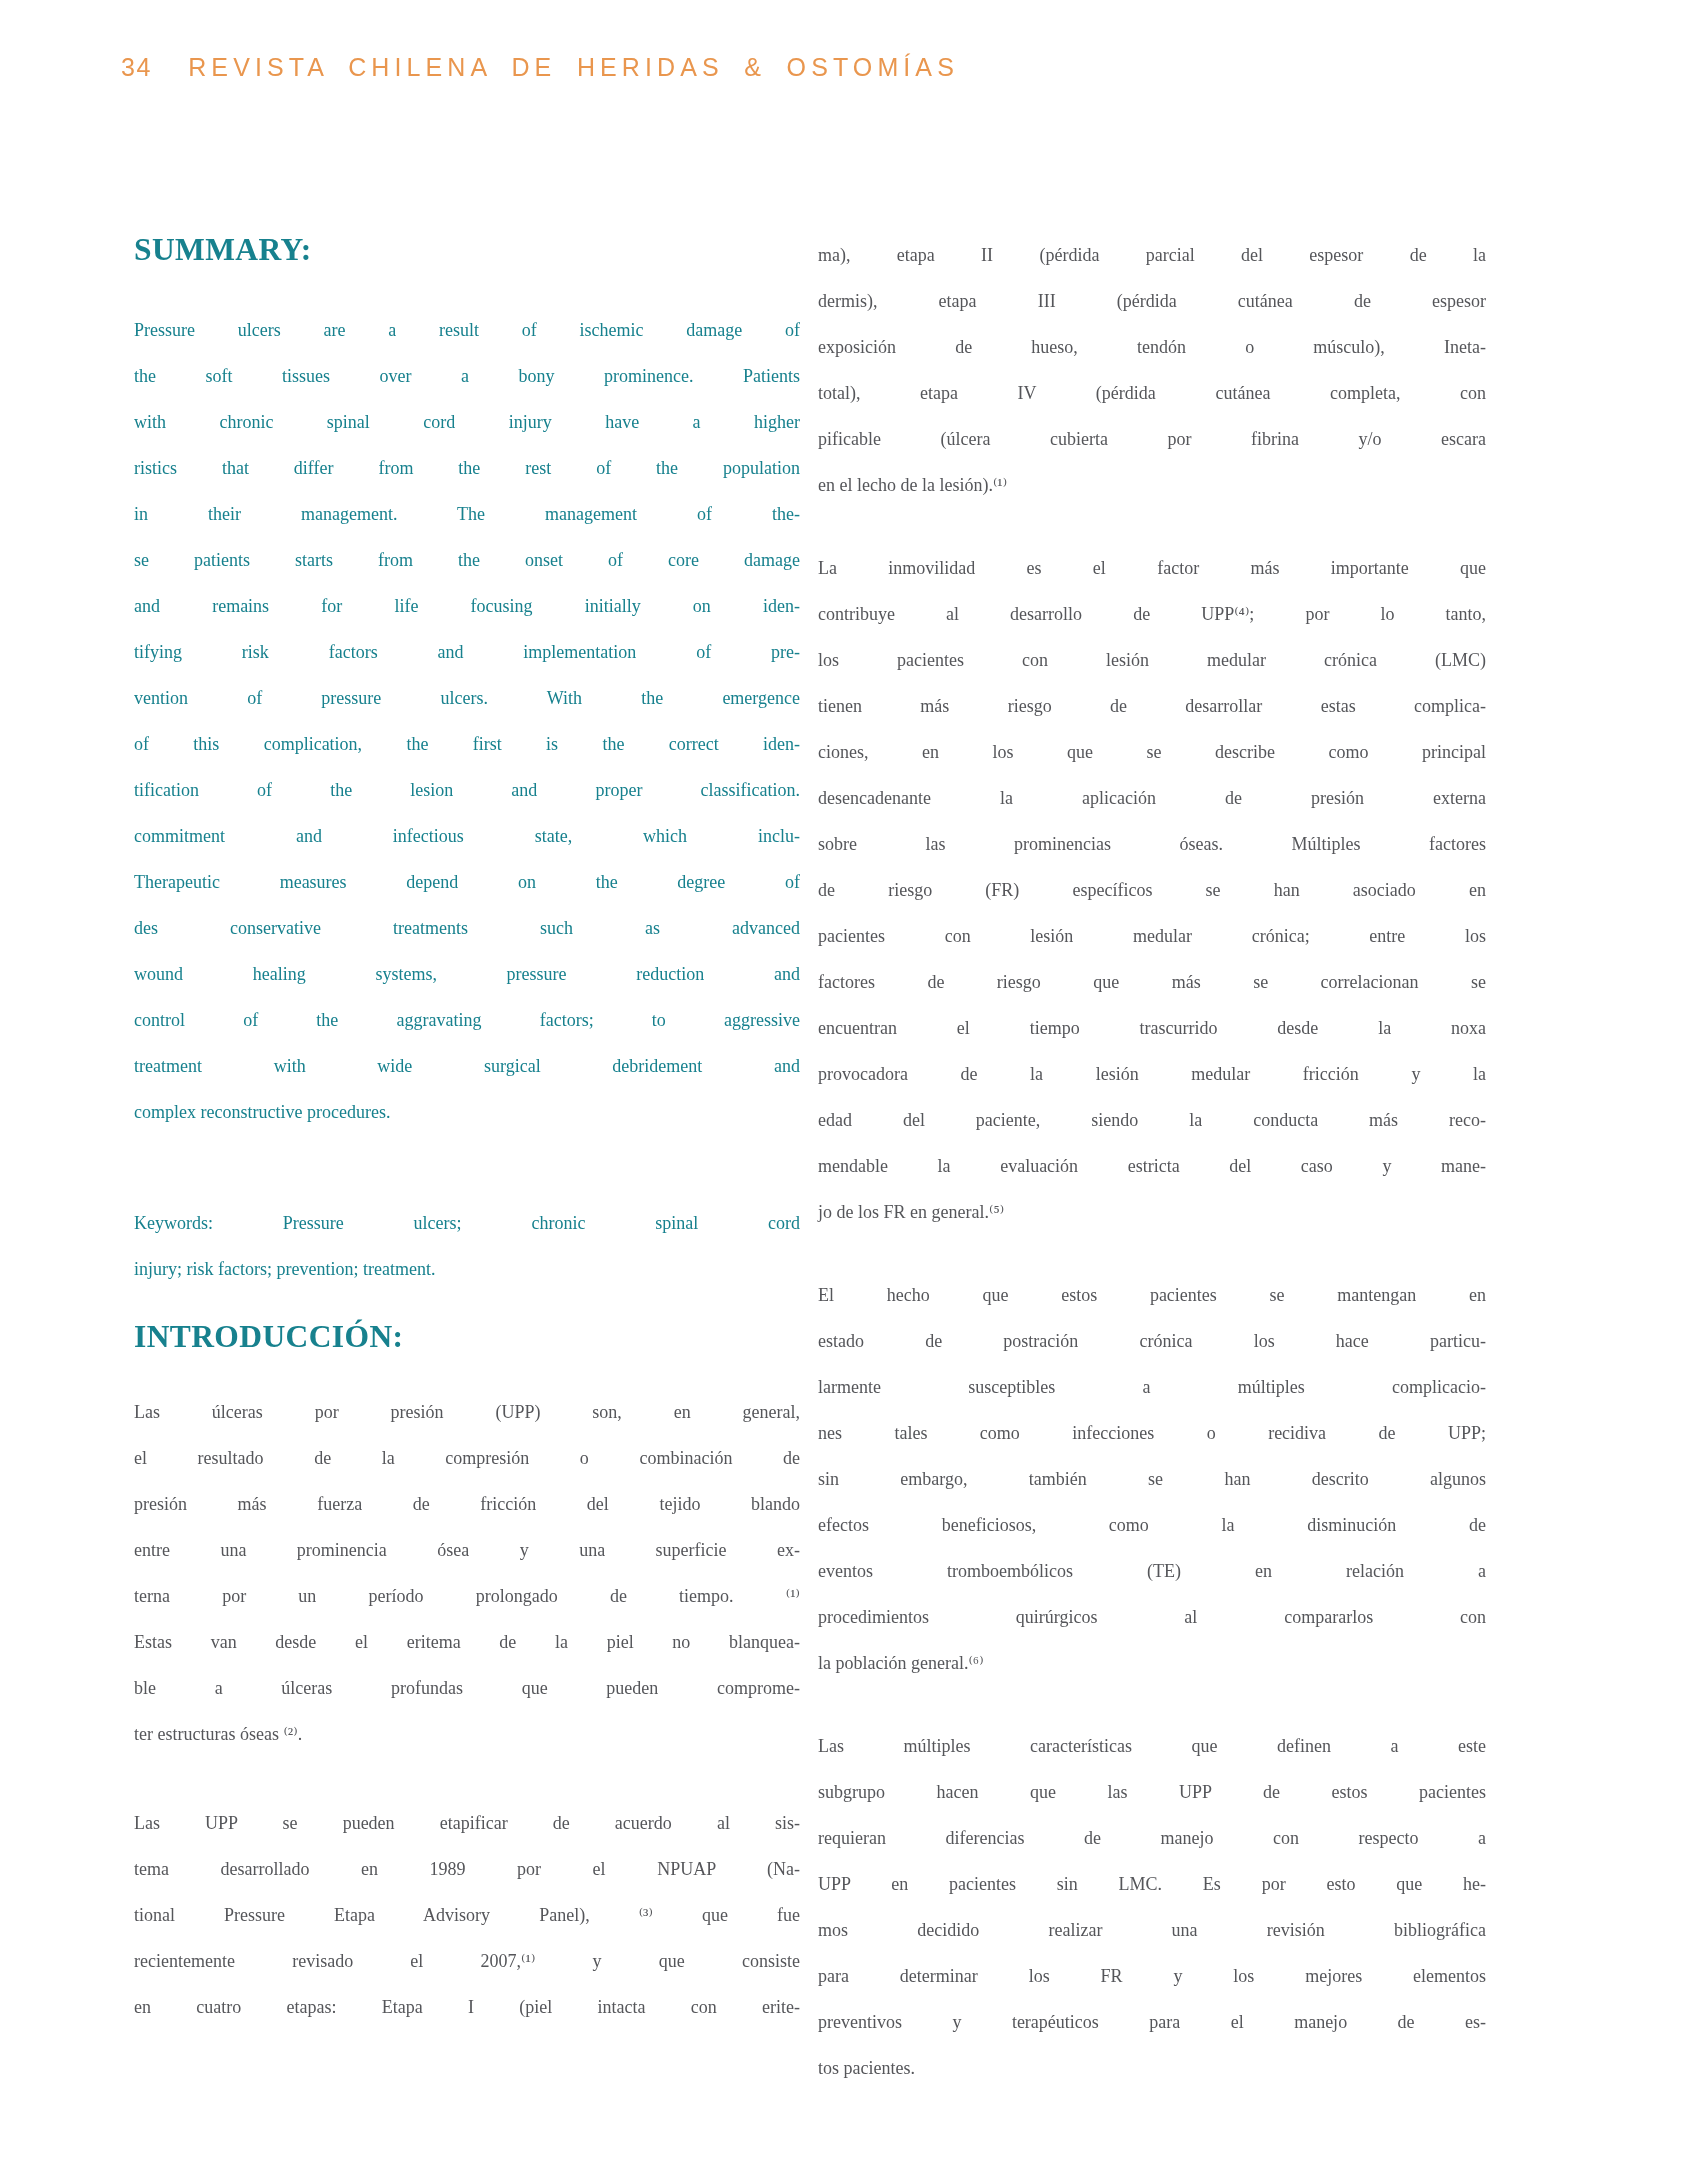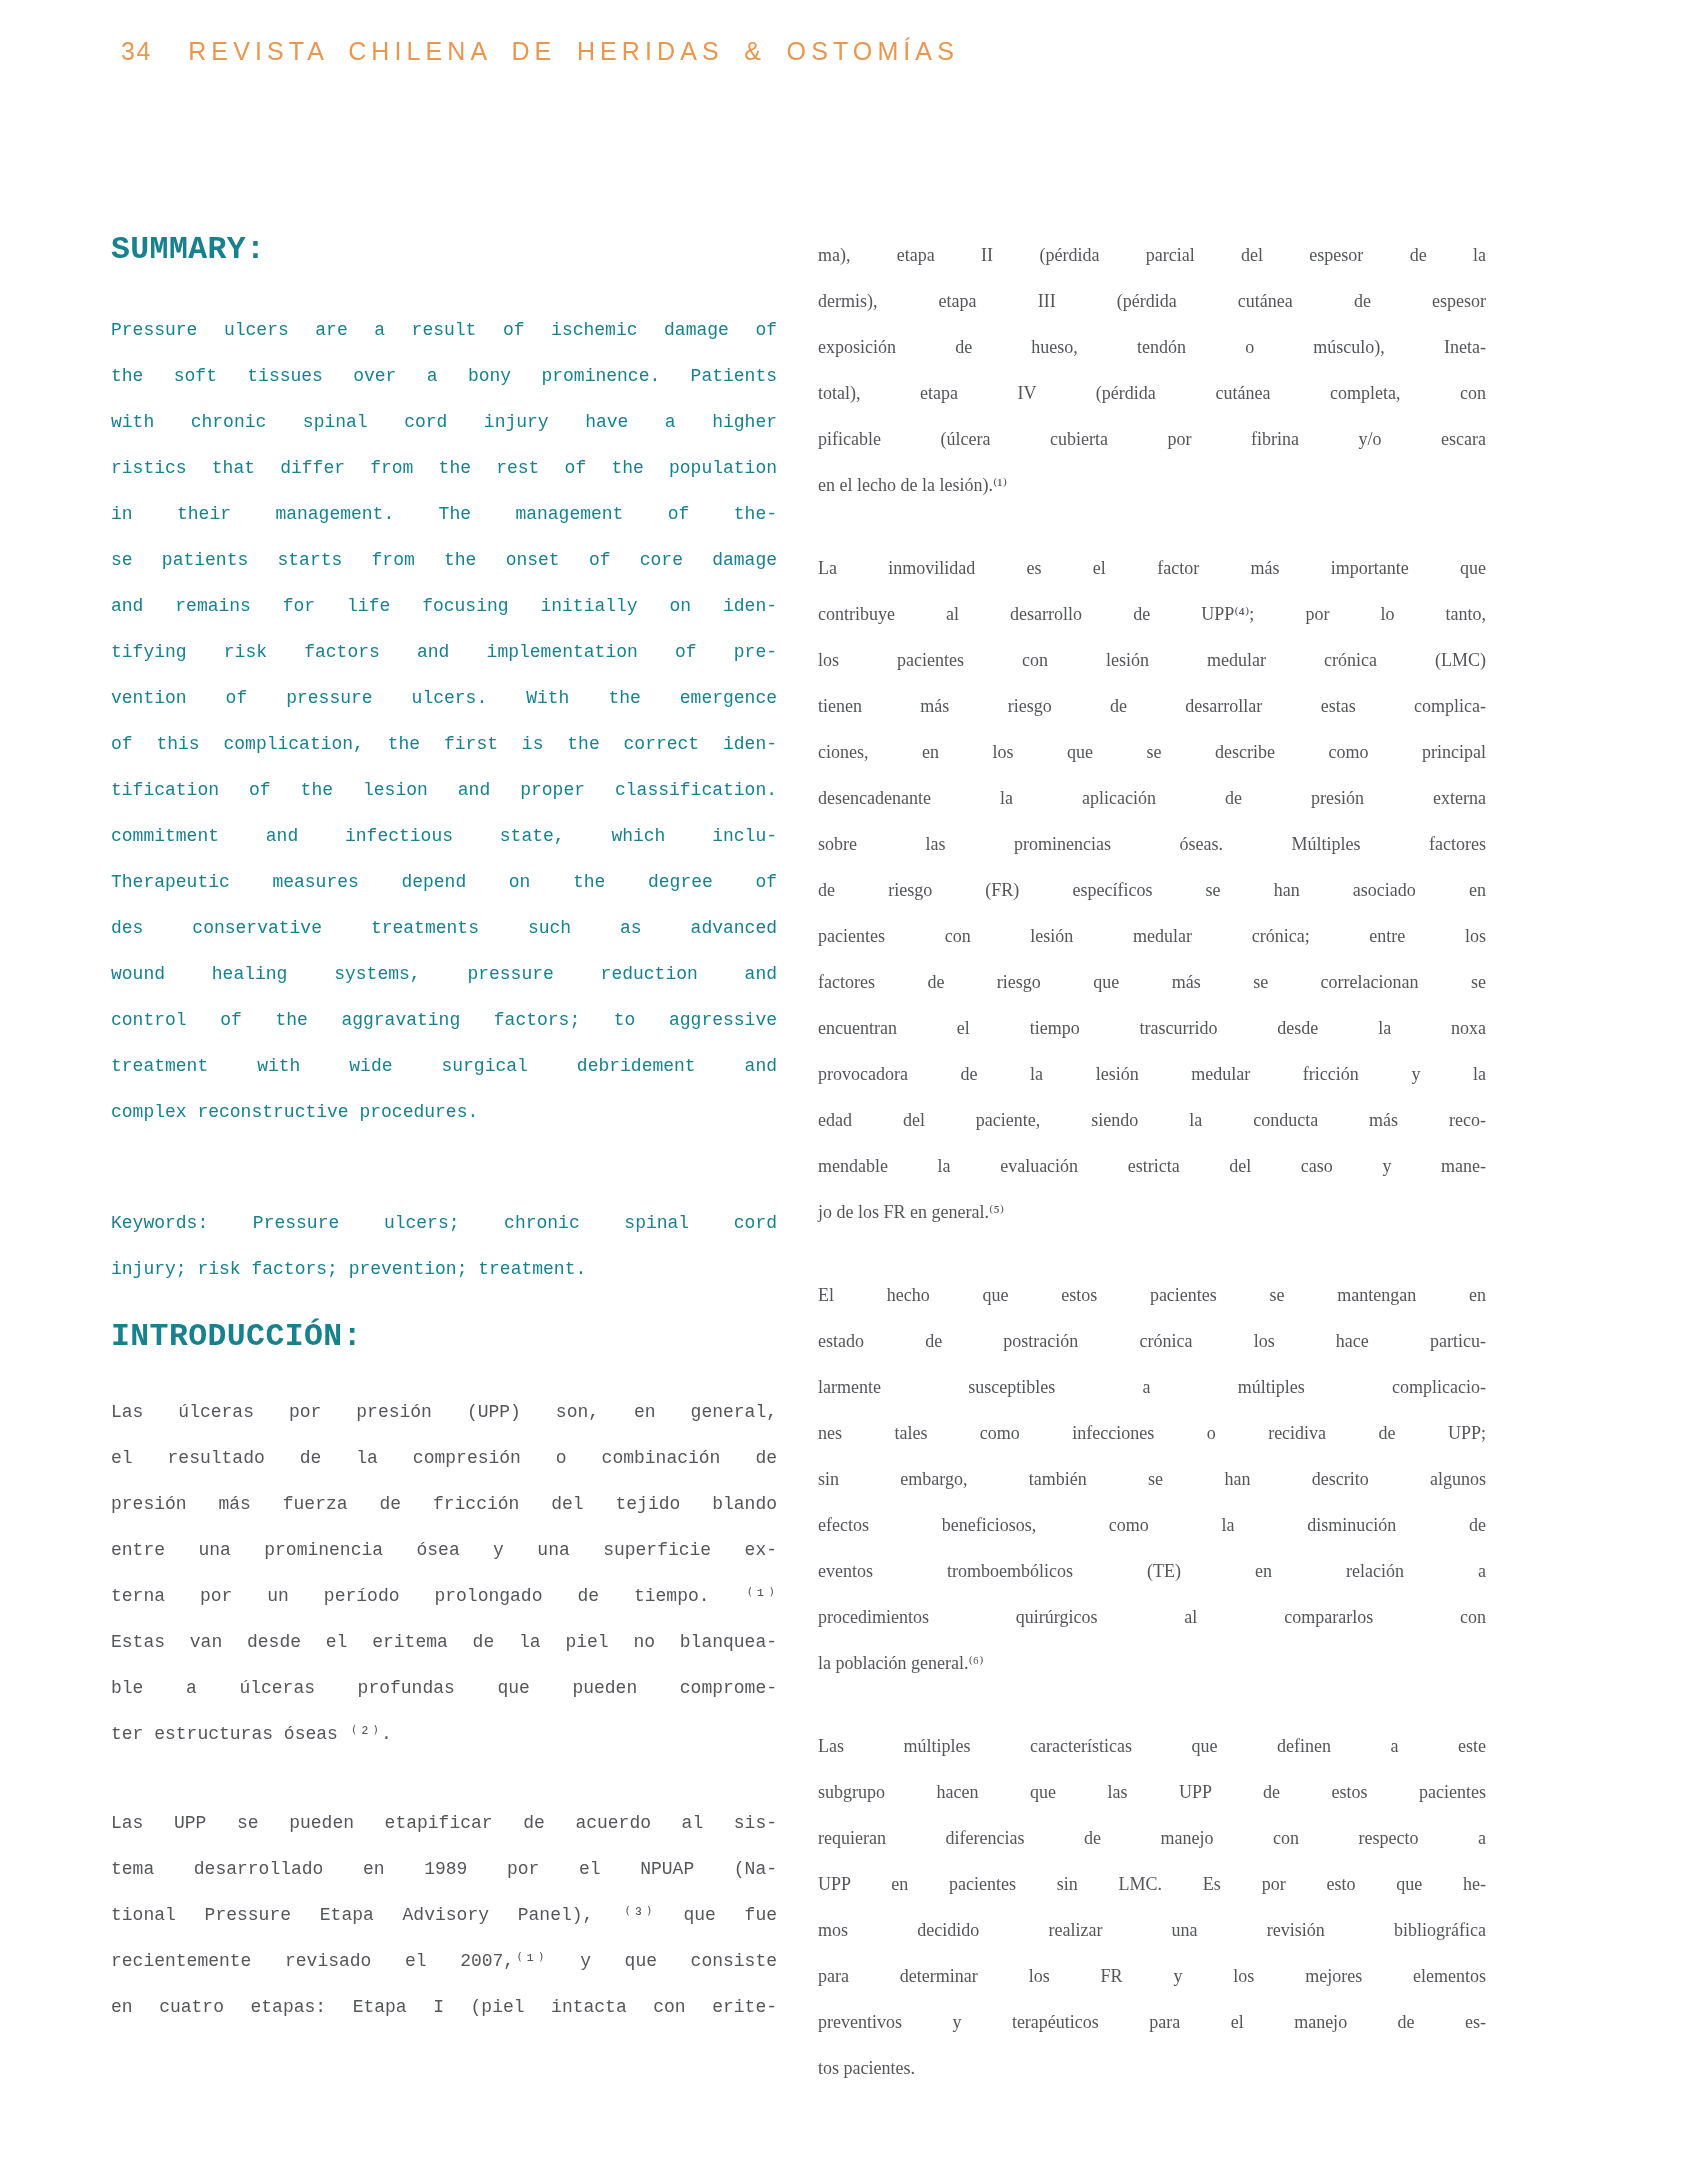--- a/index.html
+++ b/index.html
@@ -18,24 +18,24 @@
     position: absolute;
     top: 37px; left: 121px;
     display: flex; align-items: baseline;
     font-family: "Liberation Sans", sans-serif;
     color: var(--header-orange, #E9964E);
     font-size: 25px;
     letter-spacing: 5.1px;
     white-space: nowrap;
   }
   .page-number { margin-right: 36px; letter-spacing: 1.7px; }
-  .journal-title { word-spacing: 8.5px; }
+  .journal-title { word-spacing: 8.5px; margin-top: 16px; }
 
   .col { position: absolute; top: 232px; }
-  .col.left  { left: 111px; width: 666px; font-family: Liberation Mono, monospace; }
+  .col.left  { left: 134px; width: 666px; }
   .col.right { left: 818px; width: 668px; }
 
   .heading {
     margin: 0 0 39px 0;
     font-size: 31.5px;
     font-weight: bold;
     line-height: 36px;
     color: var(--accent-teal, #17818E);
     letter-spacing: 0.4px;
   }

